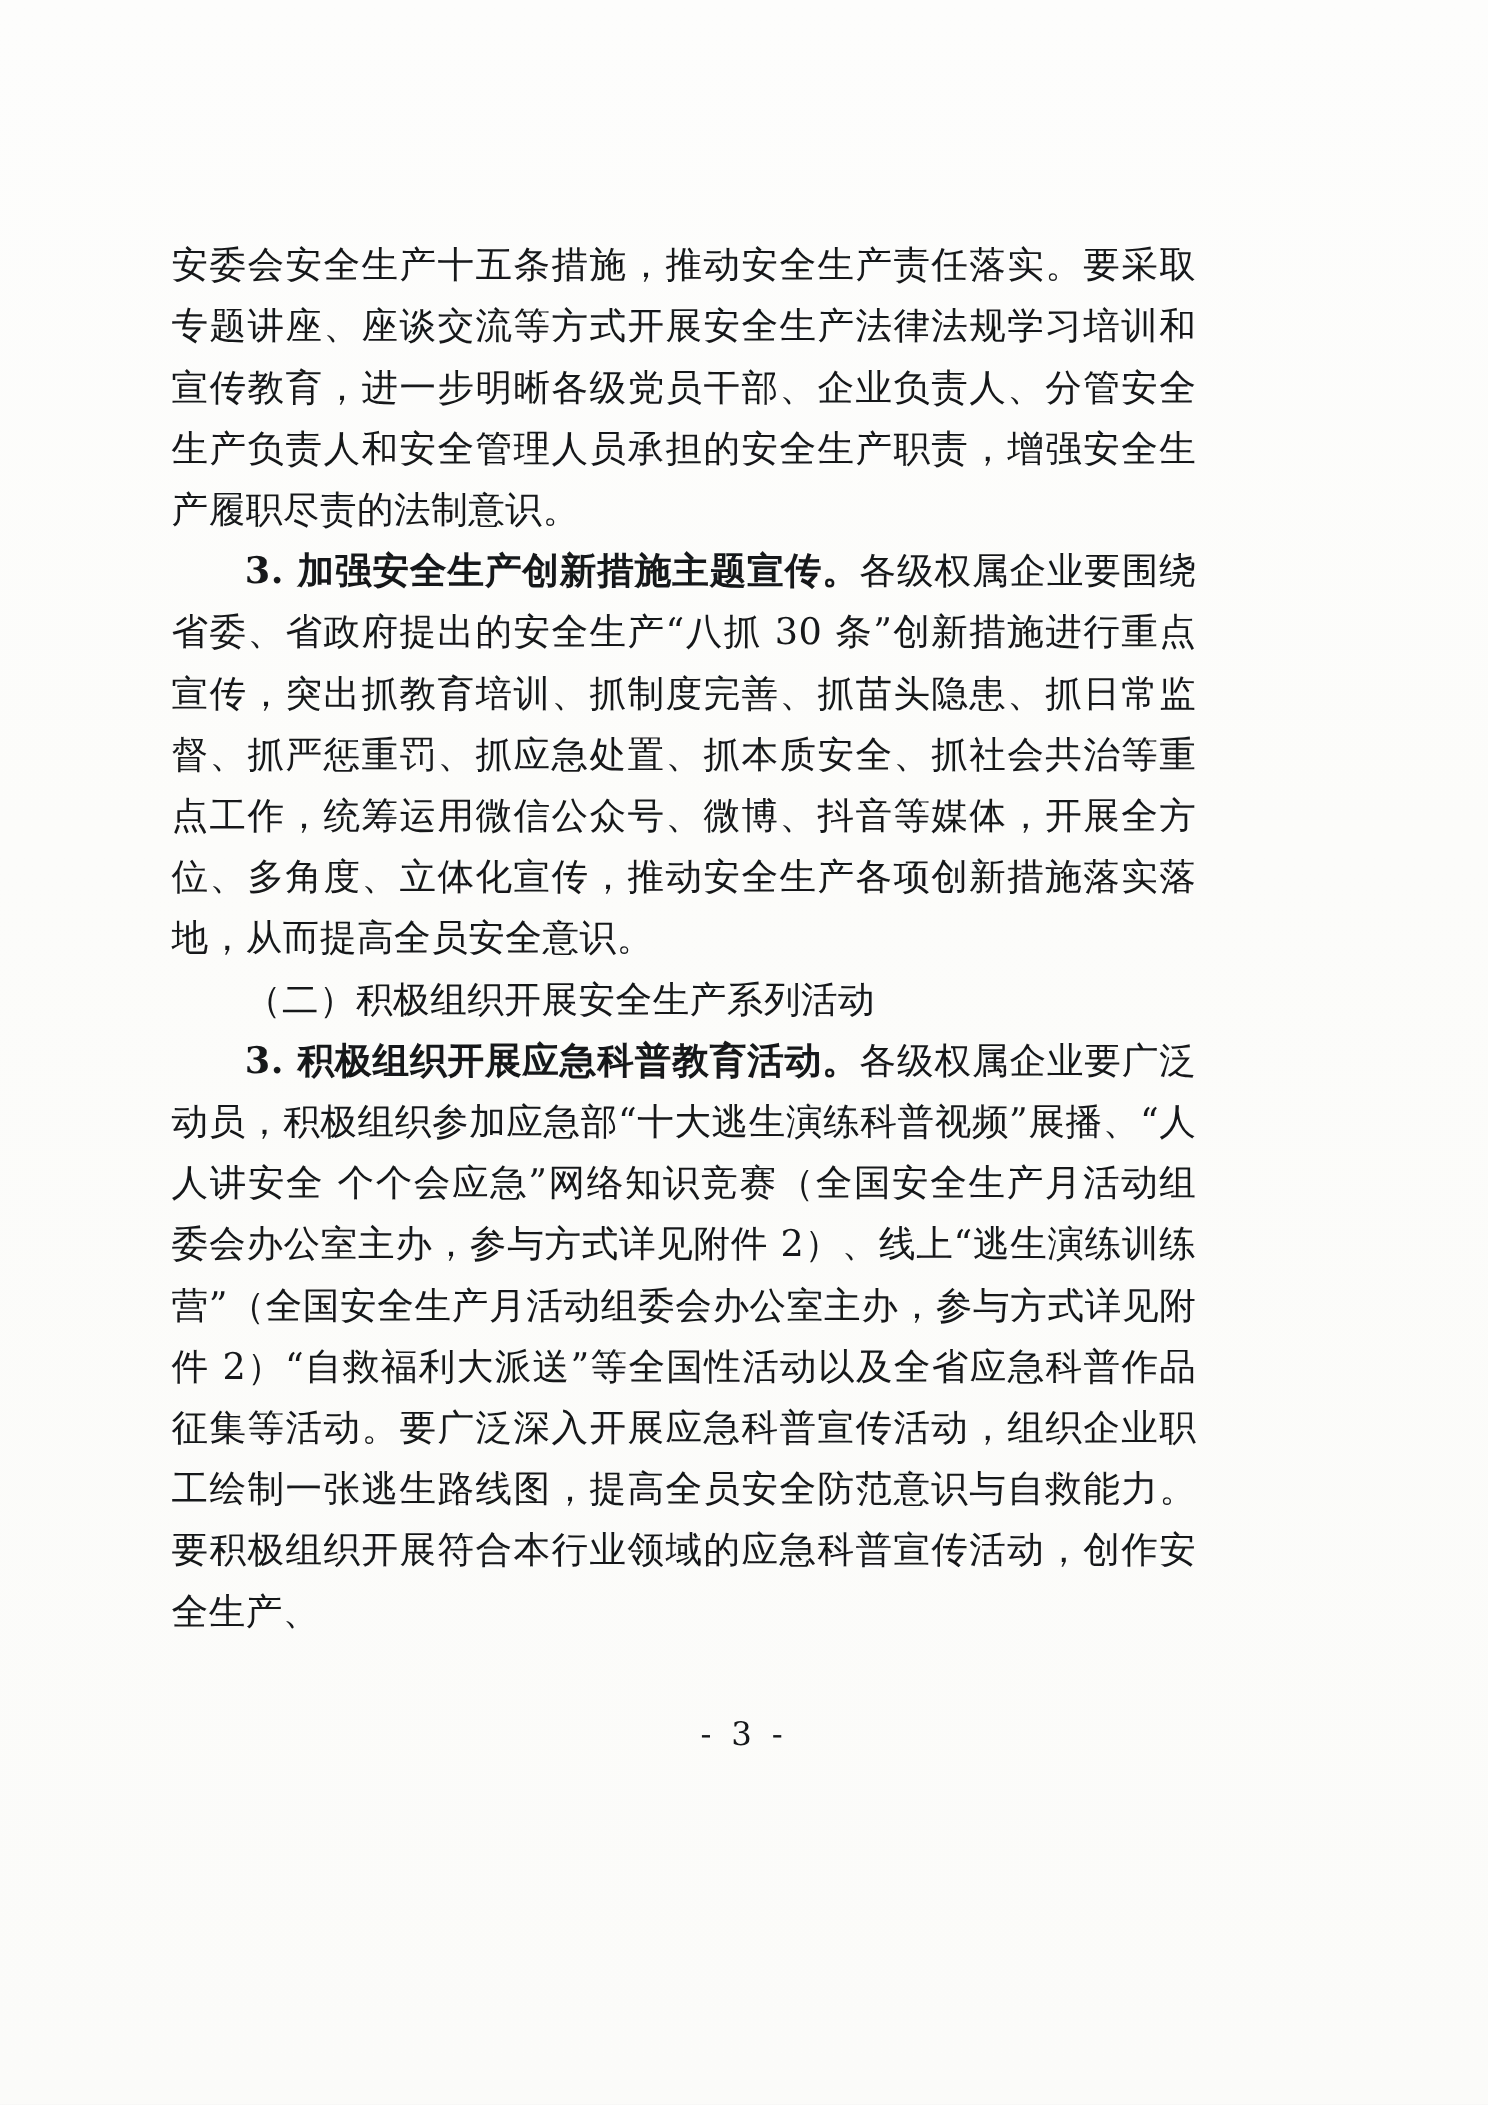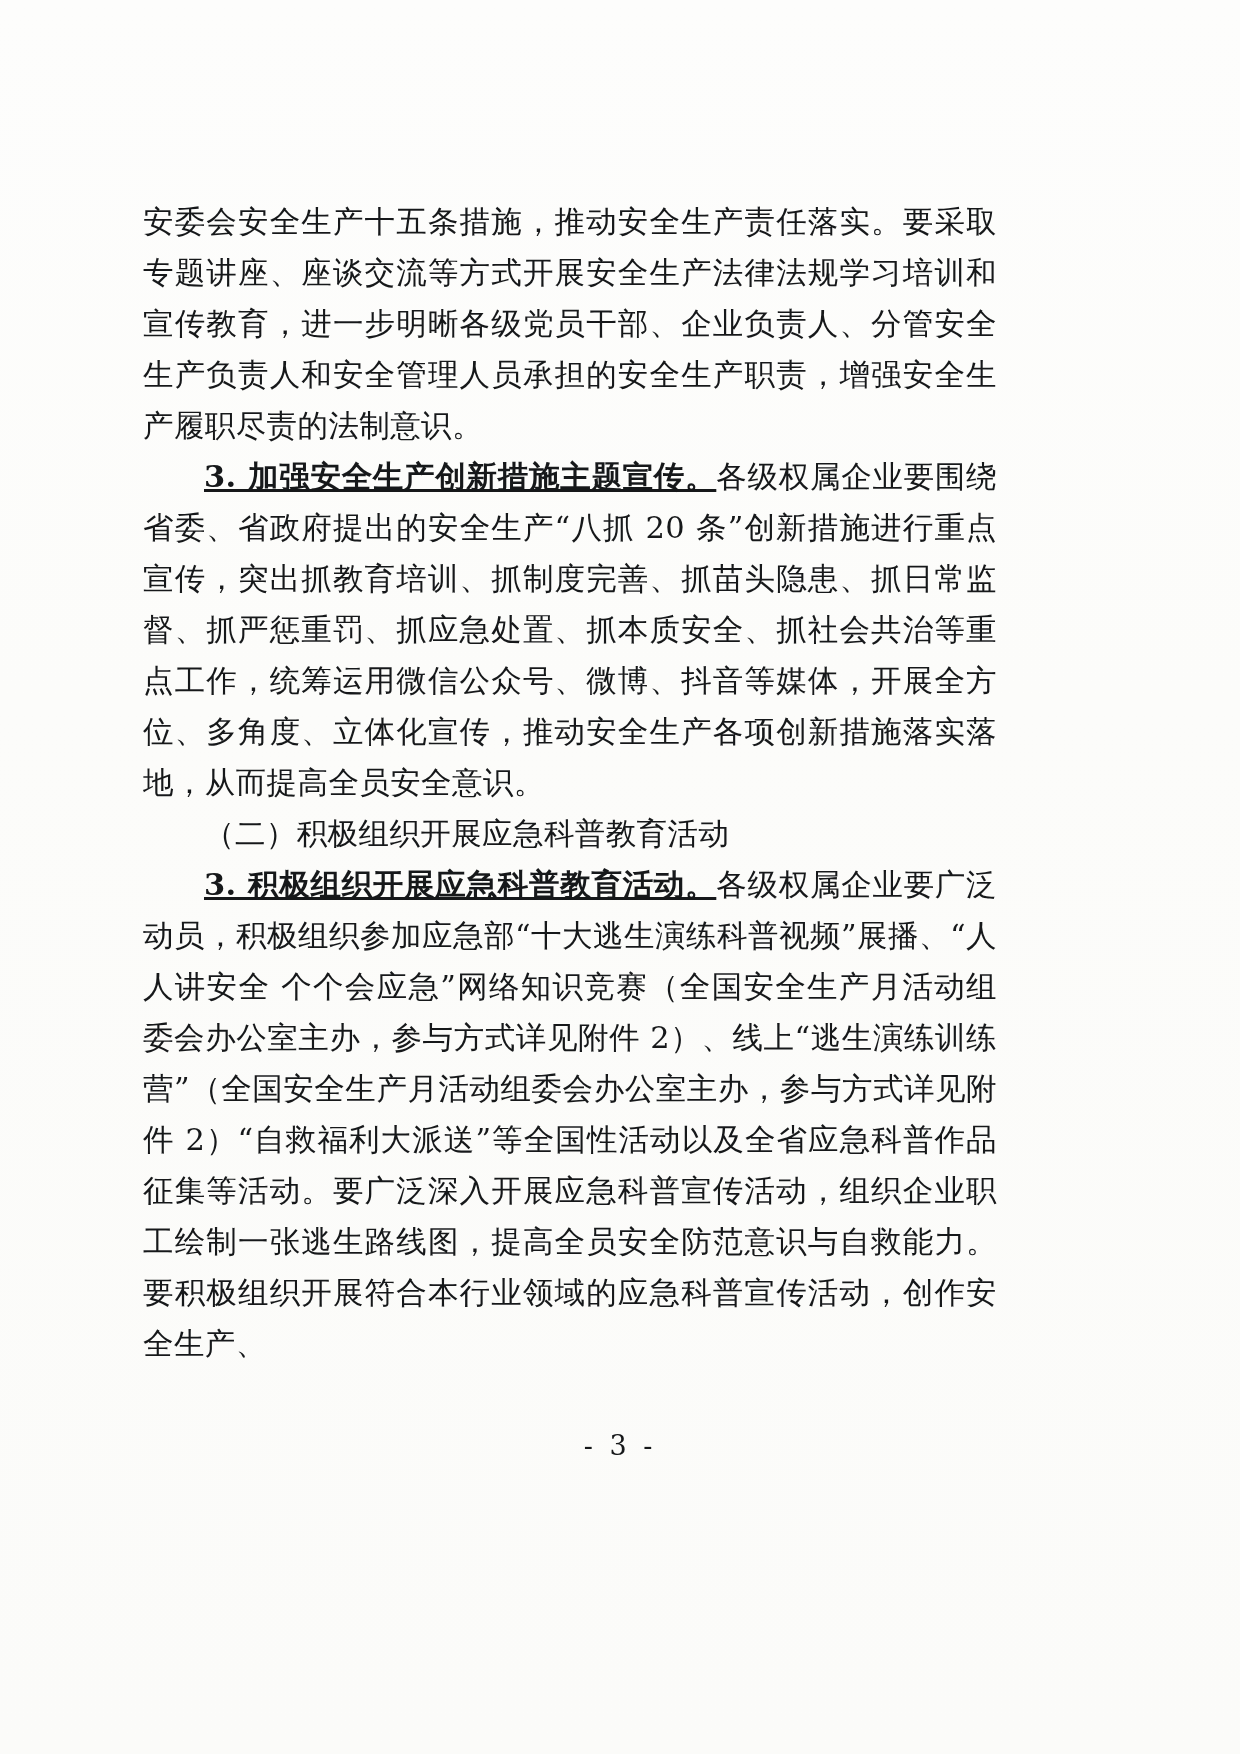--- a/index.html
+++ b/index.html
@@ -42,21 +42,20 @@
     text-align: justify;
     text-justify: inter-character;
     letter-spacing: 0.4px;
     color: #16181a;
   }
   p.indent {
     text-indent: 61px;
   }
   .bold-lead {
     font-weight: bold;
-    text-decoration: underline;
   }
   .footer {
     position: absolute;
     top: 1430px;
     left: 0;
     width: 1240px;
     text-align: center;
     font-size: 27px;
     letter-spacing: 4px;
     color: #16181a;
@@ -69,25 +68,25 @@
 <div class="page">
   <div class="paper-tint"></div>
 
   <div class="content">
 
     <div class="para-block">
       <p>安委会安全生产十五条措施，推动安全生产责任落实。要采取专题讲座、座谈交流等方式开展安全生产法律法规学习培训和宣传教育，进一步明晰各级党员干部、企业负责人、分管安全生产负责人和安全管理人员承担的安全生产职责，增强安全生产履职尽责的法制意识。</p>
     </div>
 
     <div class="para-block">
-      <p class="indent"><span class="bold-lead">3. 加强安全生产创新措施主题宣传。</span><span>各级权属企业要围绕省委、省政府提出的安全生产“八抓 20 条”创新措施进行重点宣传，突出抓教育培训、抓制度完善、抓苗头隐患、抓日常监督、抓严惩重罚、抓应急处置、抓本质安全、抓社会共治等重点工作，统筹运用微信公众号、微博、抖音等媒体，开展全方位、多角度、立体化宣传，推动安全生产各项创新措施落实落地，从而提高全员安全意识。</span></p>
+      <p class="indent"><span class="bold-lead">3. 加强安全生产创新措施主题宣传。</span><span>各级权属企业要围绕省委、省政府提出的安全生产“八抓 30 条”创新措施进行重点宣传，突出抓教育培训、抓制度完善、抓苗头隐患、抓日常监督、抓严惩重罚、抓应急处置、抓本质安全、抓社会共治等重点工作，统筹运用微信公众号、微博、抖音等媒体，开展全方位、多角度、立体化宣传，推动安全生产各项创新措施落实落地，从而提高全员安全意识。</span></p>
     </div>
 
     <div class="para-block">
-      <p class="indent">（二）积极组织开展应急科普教育活动</p>
+      <p class="indent">（二）积极组织开展安全生产系列活动</p>
     </div>
 
     <div class="para-block">
       <p class="indent"><span class="bold-lead">3. 积极组织开展应急科普教育活动。</span><span>各级权属企业要广泛动员，积极组织参加应急部“十大逃生演练科普视频”展播、“人人讲安全 个个会应急”网络知识竞赛（全国安全生产月活动组委会办公室主办，参与方式详见附件 2）、线上“逃生演练训练营”（全国安全生产月活动组委会办公室主办，参与方式详见附件 2）“自救福利大派送”等全国性活动以及全省应急科普作品征集等活动。要广泛深入开展应急科普宣传活动，组织企业职工绘制一张逃生路线图，提高全员安全防范意识与自救能力。要积极组织开展符合本行业领域的应急科普宣传活动，创作安全生产、</span></p>
     </div>
 
   </div>
 
   <div class="footer">- 3 -</div>
 </div>

